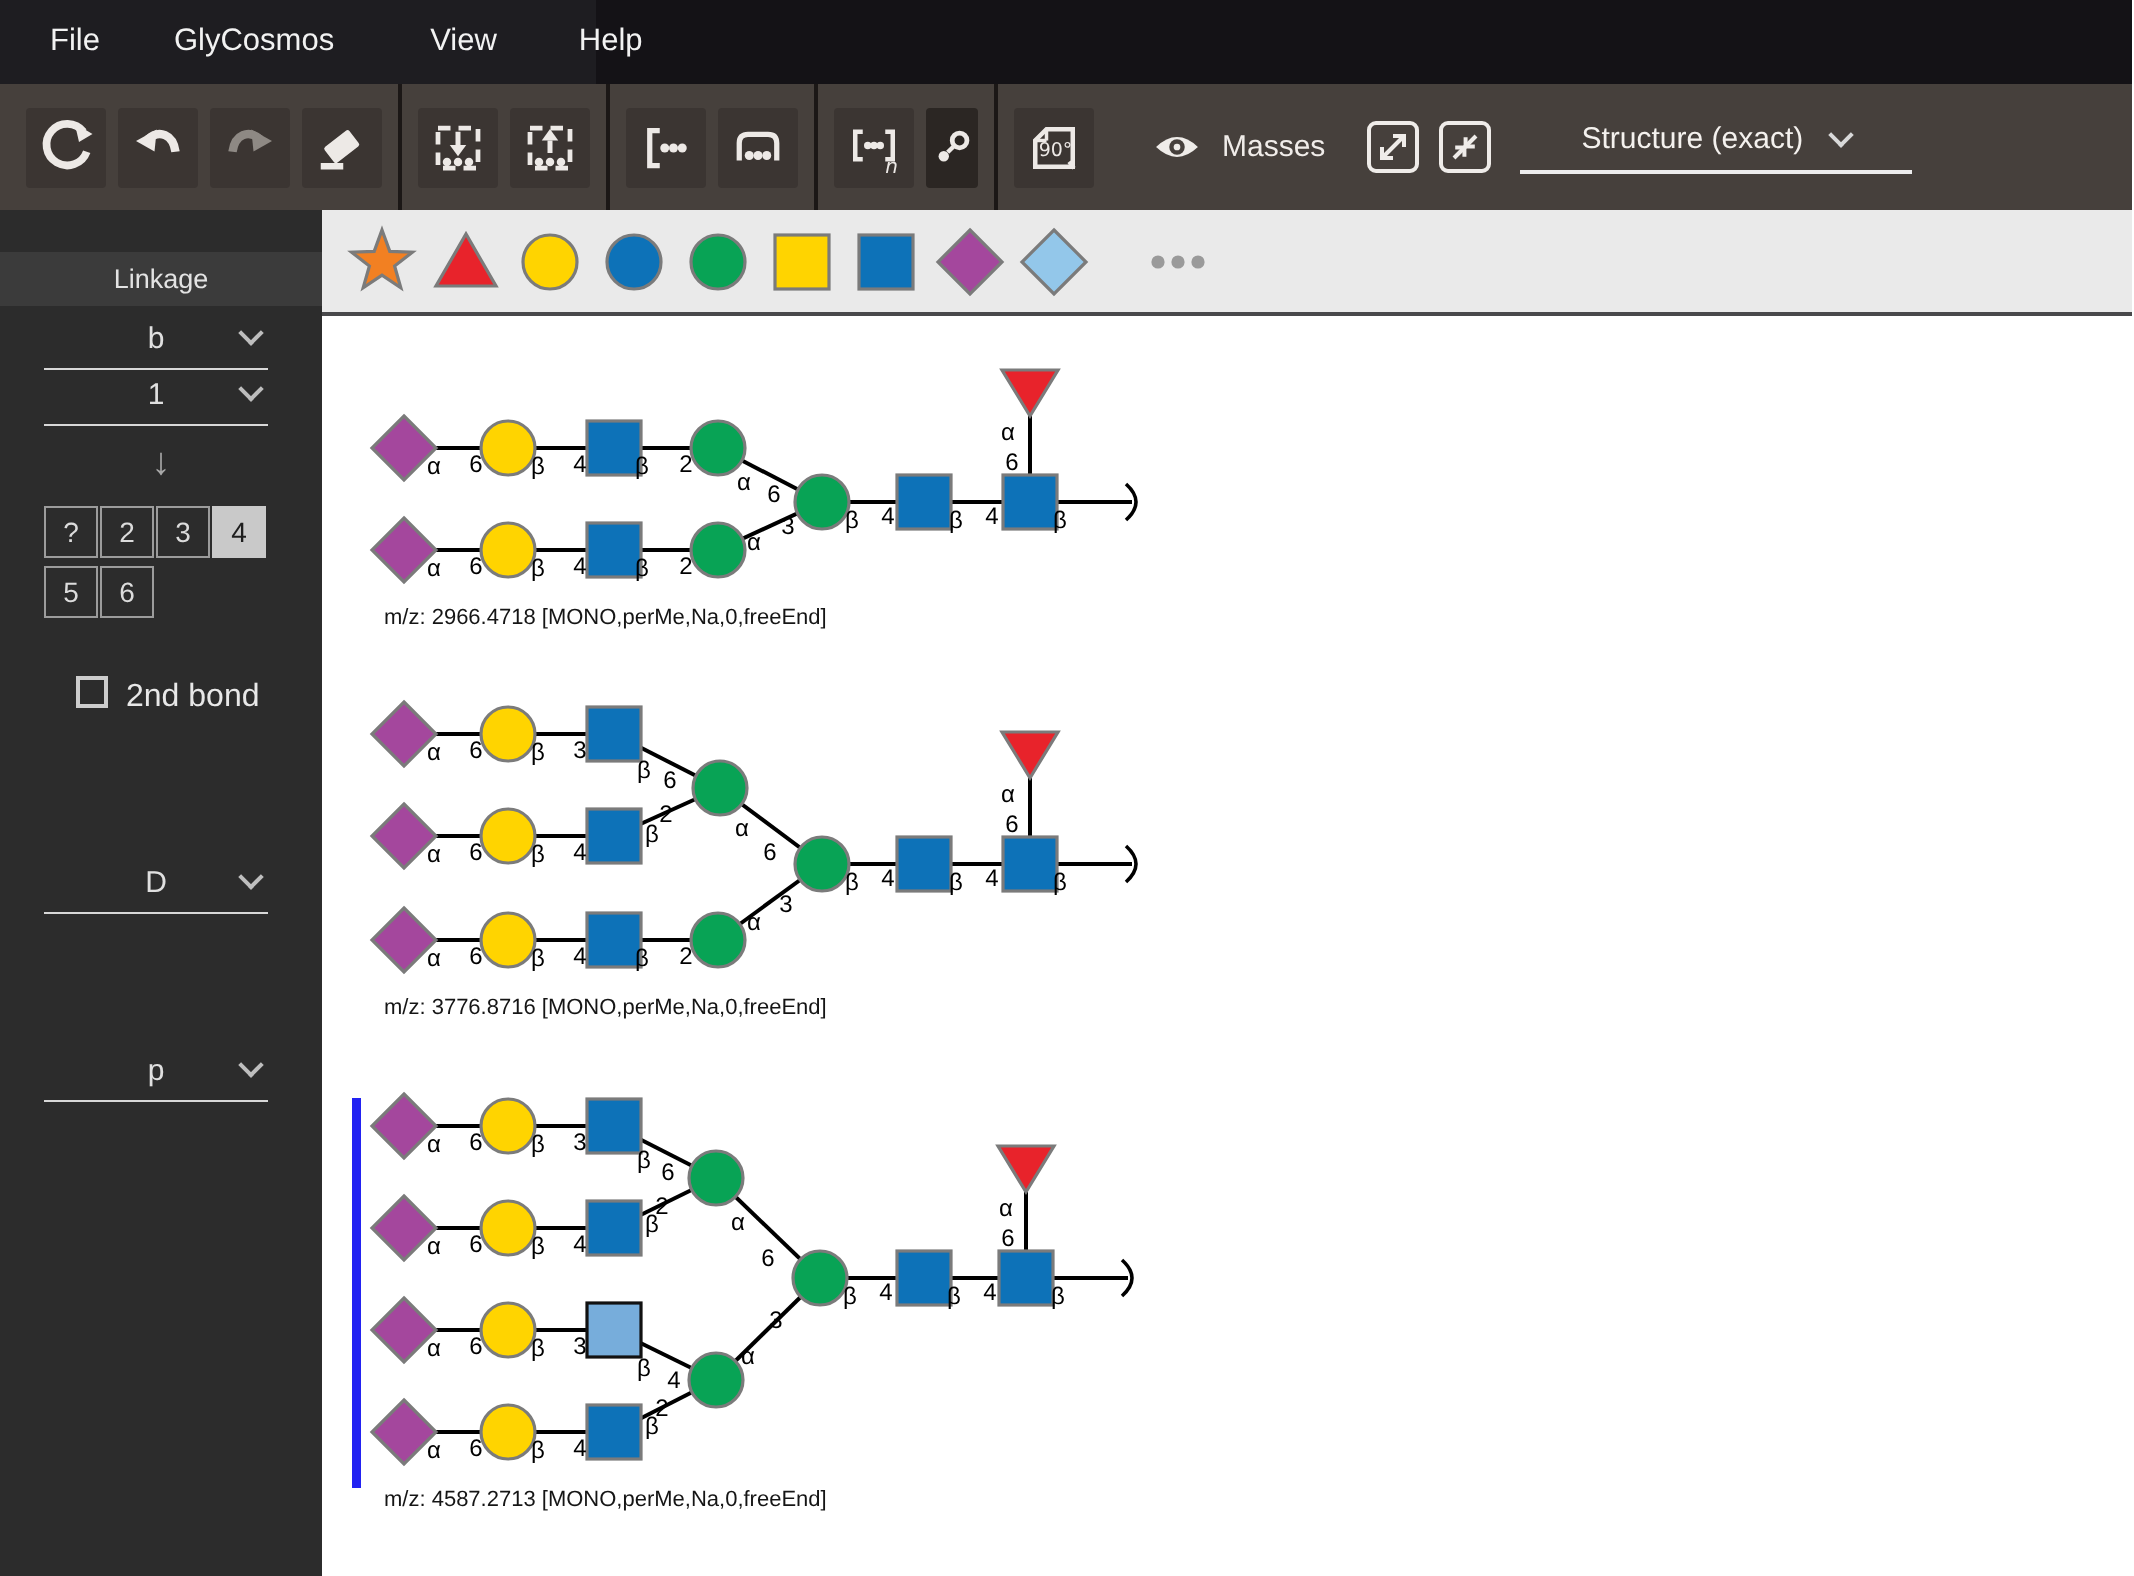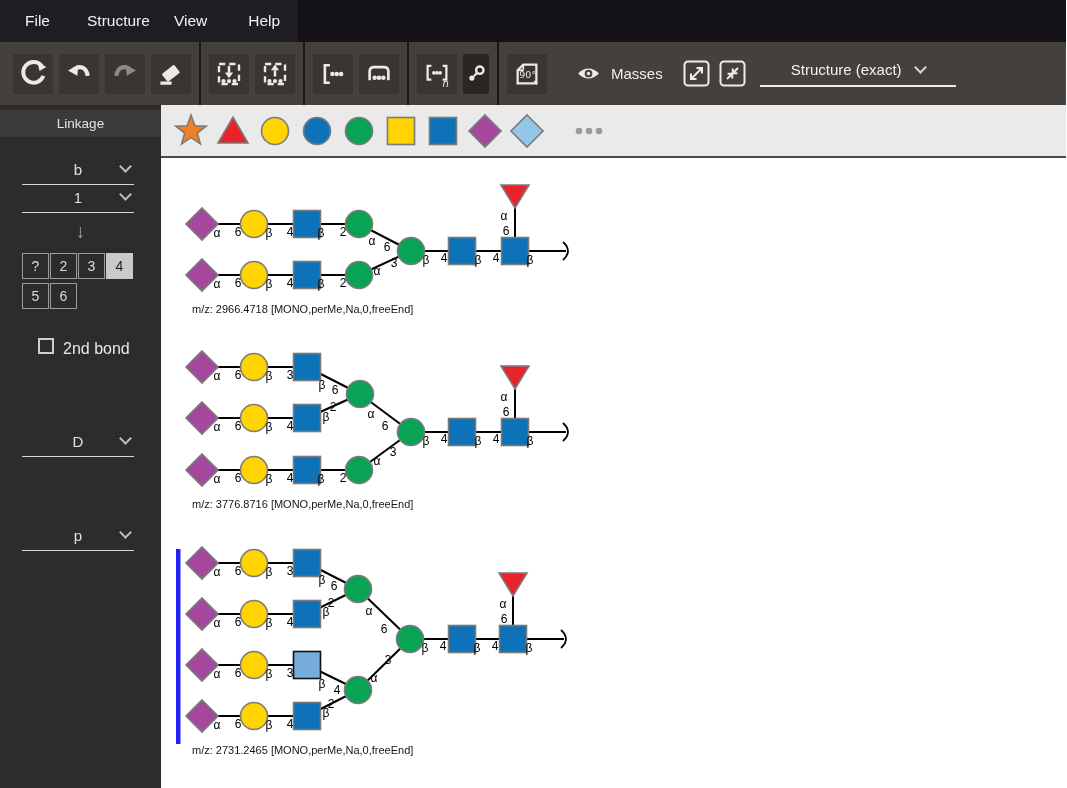--- a/index.html
+++ b/index.html
@@ -50,22 +50,22 @@
   .mz{position:absolute;left:31px;font-size:11px;color:#151515;white-space:nowrap;}
 </style>
 </head>
 <body>
 
 <div id="app">
 
   <div class="menubar">
     <div class="menu-region">
       <span class="menu-item" style="margin-left:25px">File</span>
-      <span class="menu-item" style="margin-left:37px">Structure</span>
-      <span class="menu-item" style="margin-left:24px">View</span>
+      <span class="menu-item" style="margin-left:37px">GlyCosmos</span>
+      <span class="menu-item" style="margin-left:48px">View</span>
       <span class="menu-item" style="margin-left:41px">Help</span>
     </div>
   </div>
 
   <div class="toolbar">
     <button class="tbtn">
       <svg width="30" height="30" viewBox="0 0 24 24">
         <path d="M19 5.5 A 8.3 8.3 0 1 0 20.3 13.5" fill="none" stroke="#EDE9E6" stroke-width="3.1"></path>
         <polygon points="15.5,2.2 22.6,6.4 17.2,9.6" fill="#EDE9E6"></polygon>
       </svg>
@@ -177,21 +177,21 @@
       <polyline points="13.2,18.4 13.2,13.8 8.6,13.8" fill="none" stroke="#EFECE9" stroke-width="2"></polyline>
     </svg>
     <div class="tselect">
       <span>Structure (exact)</span>
       <span class="chev"></span>
     </div>
 
   </div>
 
   <div class="sidebar">
-    <div class="sb-header" style="top:5px">Linkage</div>
+    <div class="sb-header" style="top:21px">Linkage</div>
 
     <div class="sb-select" style="top:53px">
       <span>b</span>
       <span class="chev"></span>
     </div>
     <div class="sb-select" style="top:81px">
       <span>1</span>
       <span class="chev"></span>
     </div>
 
@@ -422,17 +422,17 @@
             <text x="443" y="646" text-anchor="middle" dominant-baseline="central" font-size="12" fill="#000" font-family="'Liberation Sans','DejaVu Sans',sans-serif">4</text>
             <text x="477" y="648" text-anchor="middle" dominant-baseline="central" font-size="12" fill="#000" font-family="'Liberation Sans','DejaVu Sans',sans-serif">β</text>
             <text x="495" y="646" text-anchor="middle" dominant-baseline="central" font-size="12" fill="#000" font-family="'Liberation Sans','DejaVu Sans',sans-serif">4</text>
             <text x="529" y="648" text-anchor="middle" dominant-baseline="central" font-size="12" fill="#000" font-family="'Liberation Sans','DejaVu Sans',sans-serif">β</text>
             <text x="503" y="604" text-anchor="middle" dominant-baseline="central" font-size="12" fill="#000" font-family="'Liberation Sans','DejaVu Sans',sans-serif">α</text>
             <text x="504" y="619" text-anchor="middle" dominant-baseline="central" font-size="12" fill="#000" font-family="'Liberation Sans','DejaVu Sans',sans-serif">6</text>
           </g>
         </svg>
       <div class="mz" style="top:145px">m/z: 2966.4718 [MONO,perMe,Na,0,freeEnd]</div>
       <div class="mz" style="top:340px">m/z: 3776.8716 [MONO,perMe,Na,0,freeEnd]</div>
-      <div class="mz" style="top:586px">m/z: 2731.2465 [MONO,perMe,Na,0,freeEnd]</div>
+      <div class="mz" style="top:586px">m/z: 4587.2713 [MONO,perMe,Na,0,freeEnd]</div>
     </div>
   </div>
 
 </div>
 
 </body></html>

